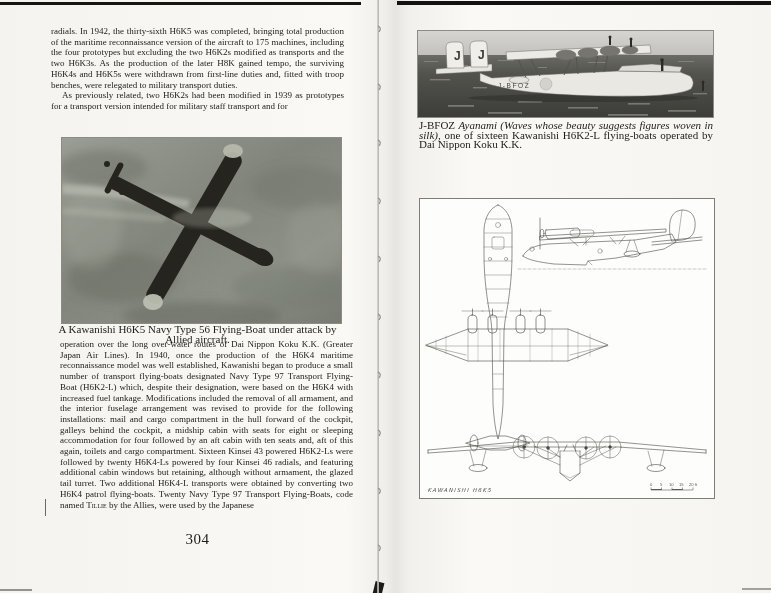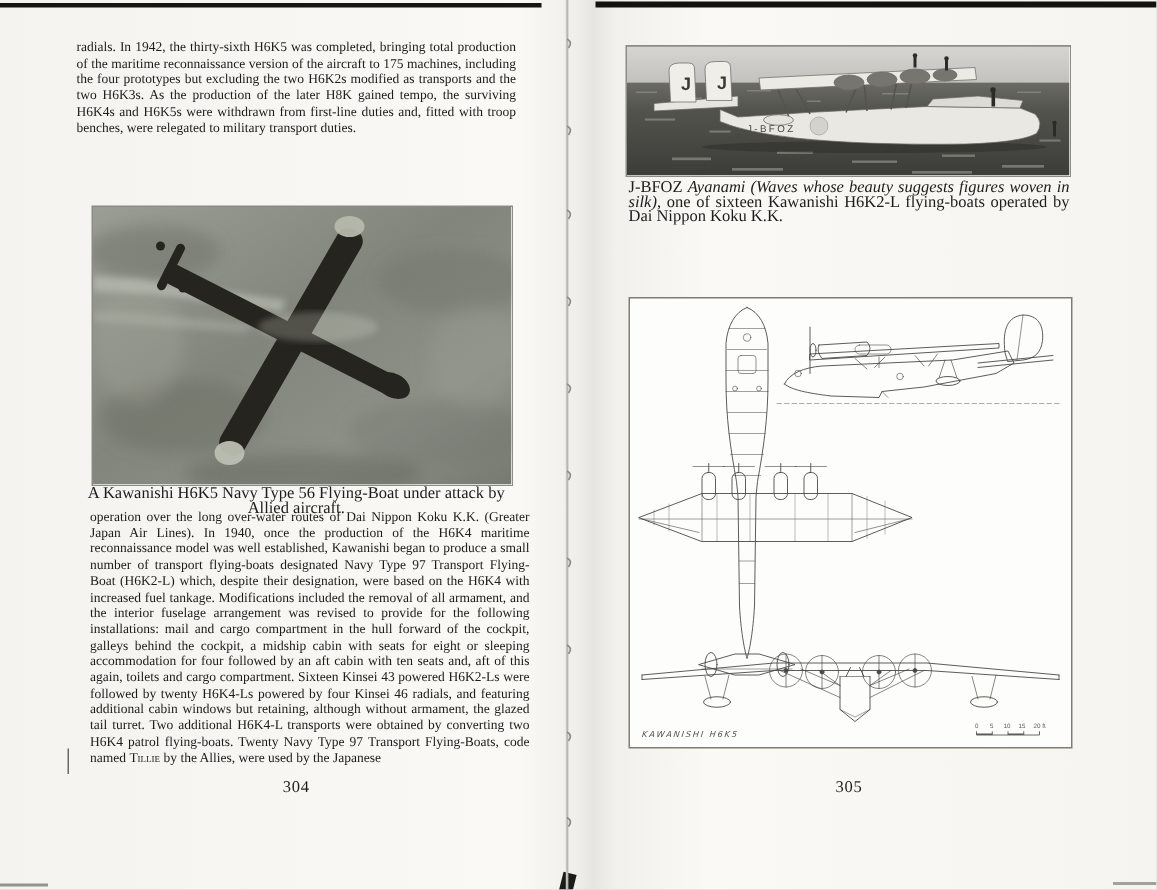--- a/index.html
+++ b/index.html
@@ -12,21 +12,21 @@
   .edge-top-right{left:397px;top:1px;width:374px;height:4px;background:#121210;}
   .edge-bottom-left{left:0;top:589px;width:32px;height:2px;background:#55544f;opacity:.6;}
   .edge-bottom-right{left:742px;top:588px;width:29px;height:2px;background:#6a6964;opacity:.6;}
   .spine-tip{left:374px;top:582px;width:9px;height:13px;background:#1b1b18;transform:rotate(14deg);}
   
   .bodytext{width:293px;font-size:9px;line-height:10.7px;text-align:justify;}
   .indent{text-indent:11px;}
   .sc{font-variant:small-caps;}
   .caption{font-size:11px;line-height:9.6px;}
   .center{text-align:center;}
-  .pagenum{font-size:11px;text-align:center;letter-spacing:.5px;}
+  .pagenum{font-size:15px;text-align:center;letter-spacing:.5px;margin-top:12px;}
   .photo-frame{box-shadow:0 0 0 1px #8c8b86;}
   .drawing-box{border:1px solid #7d7d75;background:#fdfdfb;}
   .drawing-label{left:8px;bottom:5px;font-family:"DejaVu Sans",sans-serif;
     font-style:italic;font-size:5.5px;letter-spacing:1.2px;color:#55554e;transform:skewX(-6deg);}
   .stray-mark{width:1px;height:17px;background:#6a6a64;}
   svg text{font-family:"Liberation Sans",sans-serif;}
 </style>
 </head>
 <body>
 
@@ -52,20 +52,21 @@
         <path d="M8,430 q4,2 1,6"></path>
         <path d="M8,488 q4,2 1,6"></path>
       <path d="M8,545 q4,2 1,6"></path>
     </g>
   </svg>
 
   <div class="abs" style="left:0;top:0;width:371px;height:593px">
 
     <div class="abs bodytext" style="left:51px;top:26px">
       <div>radials. In 1942, the thirty-sixth H6K5 was completed, bringing total production of the maritime reconnaissance version of the aircraft to 175 machines, including the four prototypes but excluding the two H6K2s modified as transports and the two H6K3s. As the production of the later H8K gained tempo, the surviving H6K4s and H6K5s were withdrawn from first-line duties and, fitted with troop benches, were relegated to military transport duties.</div>
+      <div class="indent">As previously related, two H6K2s had been modified in 1939 as prototypes for a transport version intended for military staff transport and for</div>
     </div>
 
     <div class="abs photo-frame" style="left:62px;top:138px;width:279px;height:185px">
       <svg width="279" height="185" viewBox="0 0 279 185">
         <defs>
           <linearGradient id="sea1" x1="0" y1="0" x2="1" y2="1">
             <stop offset="0" stop-color="#9b9e94"></stop>
               <stop offset="0.45" stop-color="#82857b"></stop>
             <stop offset="0.75" stop-color="#8e9187"></stop>
               <stop offset="1" stop-color="#777a70"></stop>
@@ -347,16 +348,15 @@
             <line x1="13.5" y1="6.5" x2="13.5" y2="9"></line>
           <line x1="24" y1="6.5" x2="24" y2="9"></line>
             <line x1="34.5" y1="6.5" x2="34.5" y2="9"></line>
           <line x1="45" y1="6.5" x2="45" y2="9"></line>
         </g>
         <rect x="3" y="8" width="10.5" height="1" fill="#5a5a54" stroke="none"></rect>
         <rect x="24" y="8" width="10.5" height="1" fill="#5a5a54" stroke="none"></rect>
       </svg>
     </div>
 
-    <div class="abs pagenum" style="left:19px;top:519px;width:294px">305</div>
   </div>
 
 </div>
 
 </body></html>

